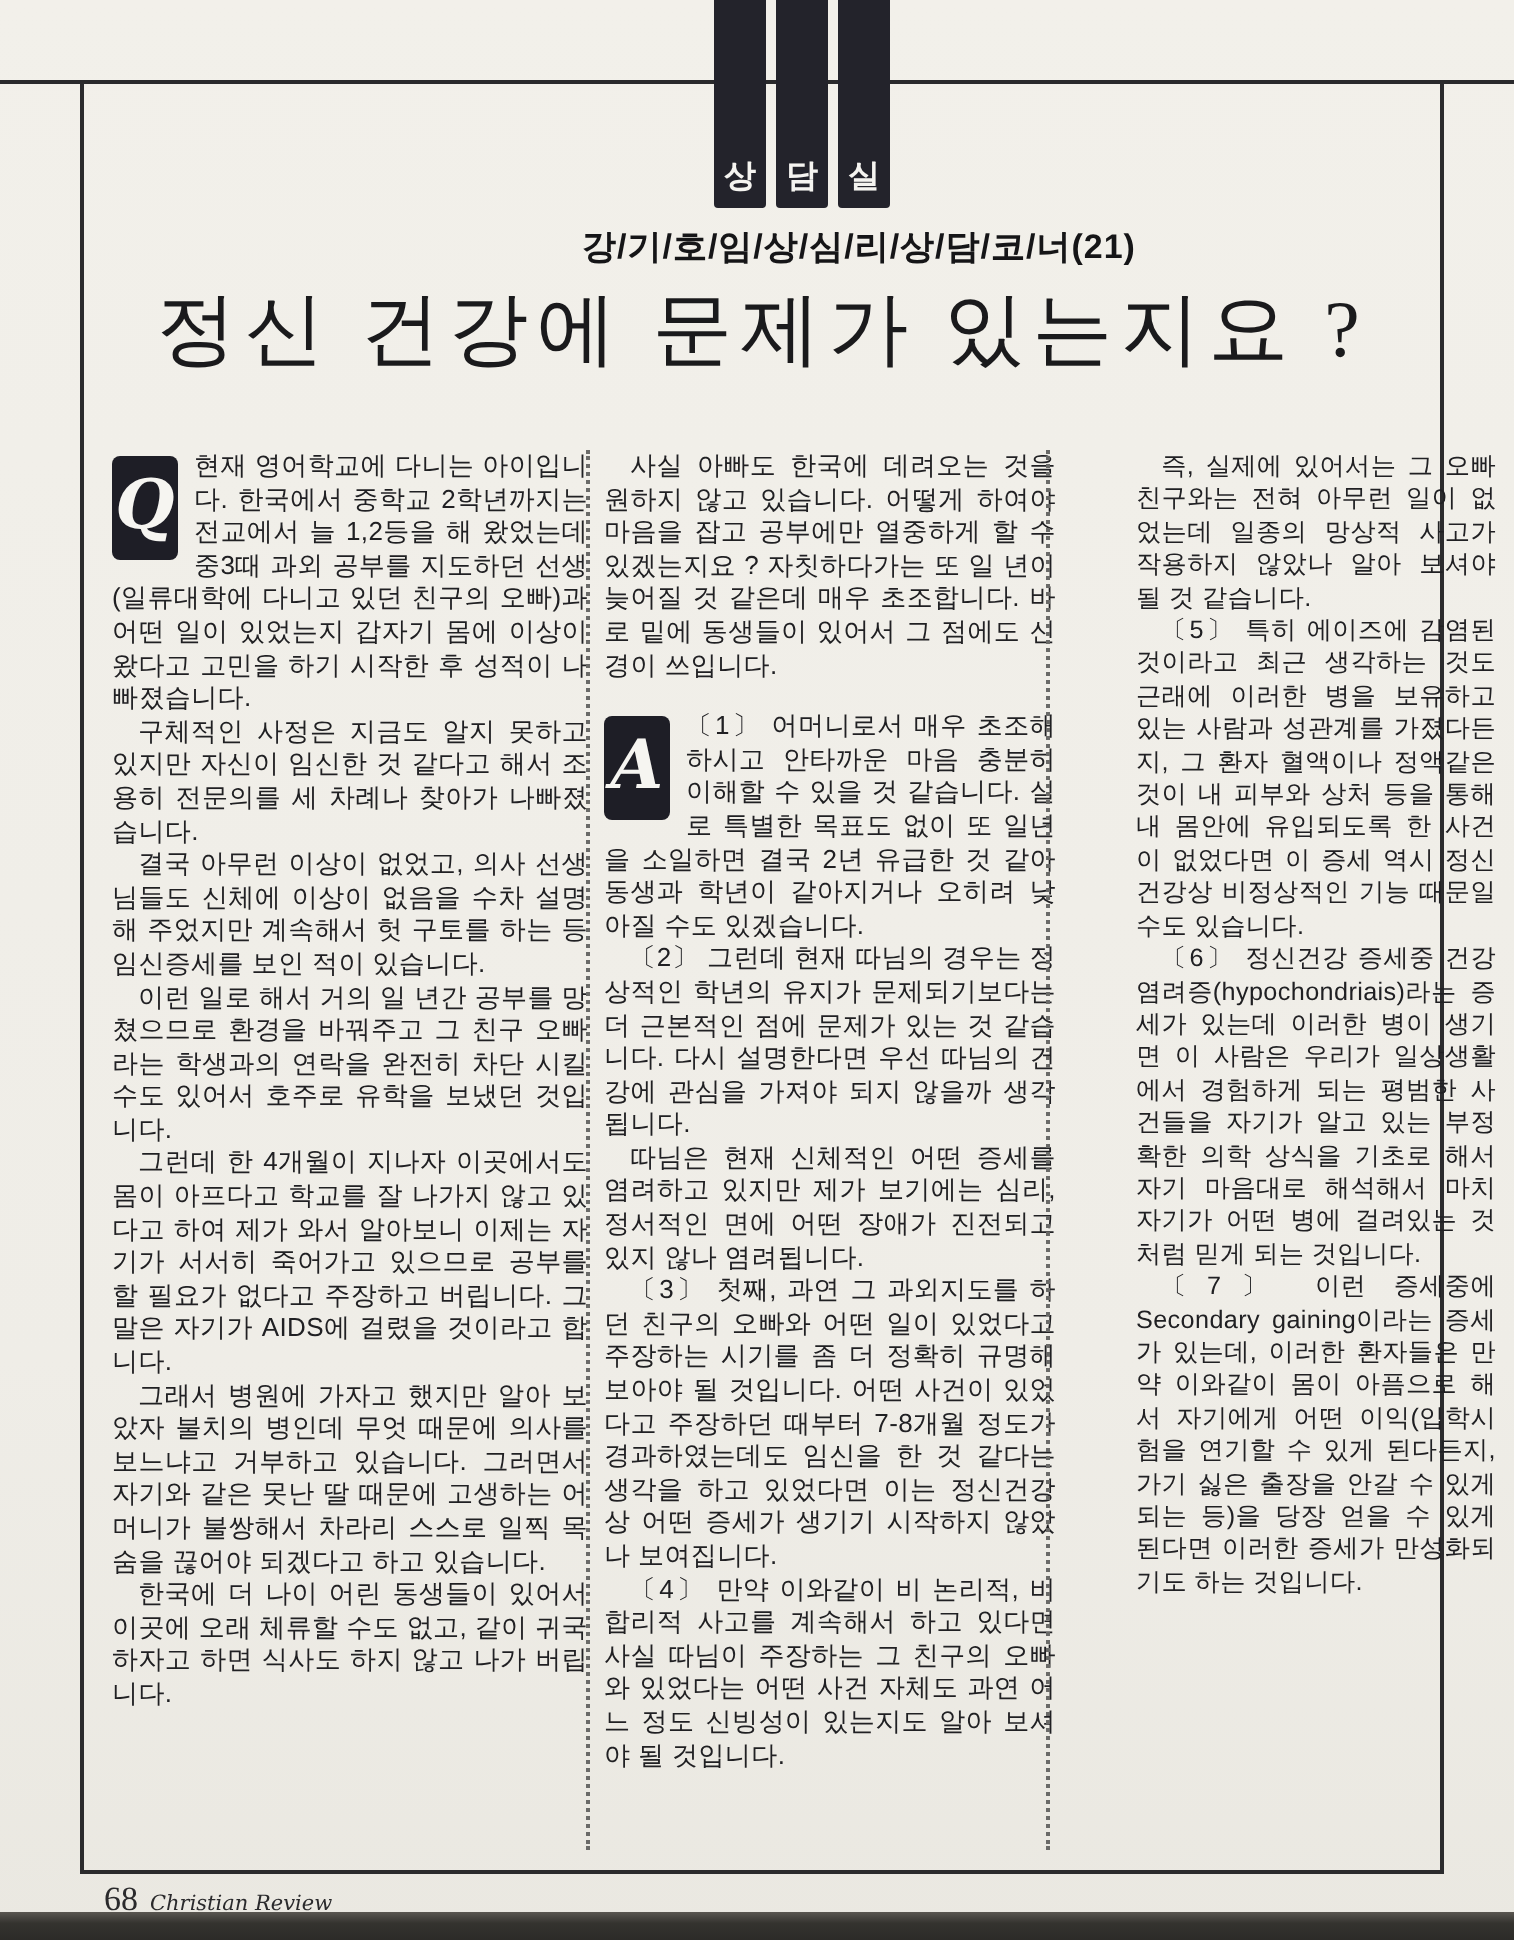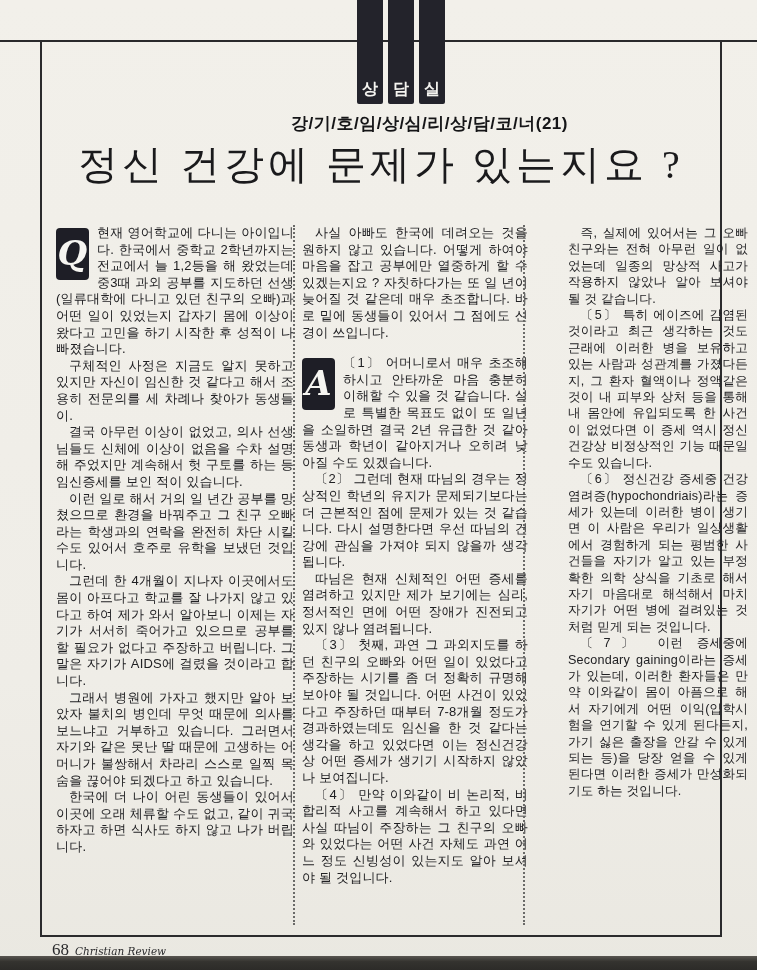--- a/index.html
+++ b/index.html
@@ -105,21 +105,21 @@
     </div>
   </div>
 
   <div class="series-label">강/기/호/임/상/심/리/상/담/코/너(21)</div>
 
   <div class="frame">
     <h1 class="article-title">정신 건강에 문제가 있는지요 ?</h1>
 
     <div class="col col-1">
       <p class="lead"><span class="dropcap">Q</span><span>현재 영어학교에 다니는 아이입니다. 한국에서 중학교 2학년까지는 전교에서 늘 1,2등을 해 왔었는데 중3때 과외 공부를 지도하던 선생(일류대학에 다니고 있던 친구의 오빠)과 어떤 일이 있었는지 갑자기 몸에 이상이 왔다고 고민을 하기 시작한 후 성적이 나빠졌습니다.</span></p>
-      <p>구체적인 사정은 지금도 알지 못하고 있지만 자신이 임신한 것 같다고 해서 조용히 전문의를 세 차례나 찾아가 동생들이.</p>
+      <p>구체적인 사정은 지금도 알지 못하고 있지만 자신이 임신한 것 같다고 해서 조용히 전문의를 세 차례나 찾아가 나빠졌습니다.</p>
       <p>결국 아무런 이상이 없었고, 의사 선생님들도 신체에 이상이 없음을 수차 설명해 주었지만 계속해서 헛 구토를 하는 등 임신증세를 보인 적이 있습니다.</p>
       <p>이런 일로 해서 거의 일 년간 공부를 망쳤으므로 환경을 바꿔주고 그 친구 오빠라는 학생과의 연락을 완전히 차단 시킬 수도 있어서 호주로 유학을 보냈던 것입니다.</p>
       <p>그런데 한 4개월이 지나자 이곳에서도 몸이 아프다고 학교를 잘 나가지 않고 있다고 하여 제가 와서 알아보니 이제는 자기가 서서히 죽어가고 있으므로 공부를 할 필요가 없다고 주장하고 버립니다. 그 말은 자기가 AIDS에 걸렸을 것이라고 합니다.</p>
       <p>그래서 병원에 가자고 했지만 알아 보았자 불치의 병인데 무엇 때문에 의사를 보느냐고 거부하고 있습니다. 그러면서 자기와 같은 못난 딸 때문에 고생하는 어머니가 불쌍해서 차라리 스스로 일찍 목숨을 끊어야 되겠다고 하고 있습니다.</p>
       <p>한국에 더 나이 어린 동생들이 있어서 이곳에 오래 체류할 수도 없고, 같이 귀국하자고 하면 식사도 하지 않고 나가 버립니다.</p>
     </div>
 
     <div class="vsep vsep-1"></div>
 
     <div class="col col-2">

